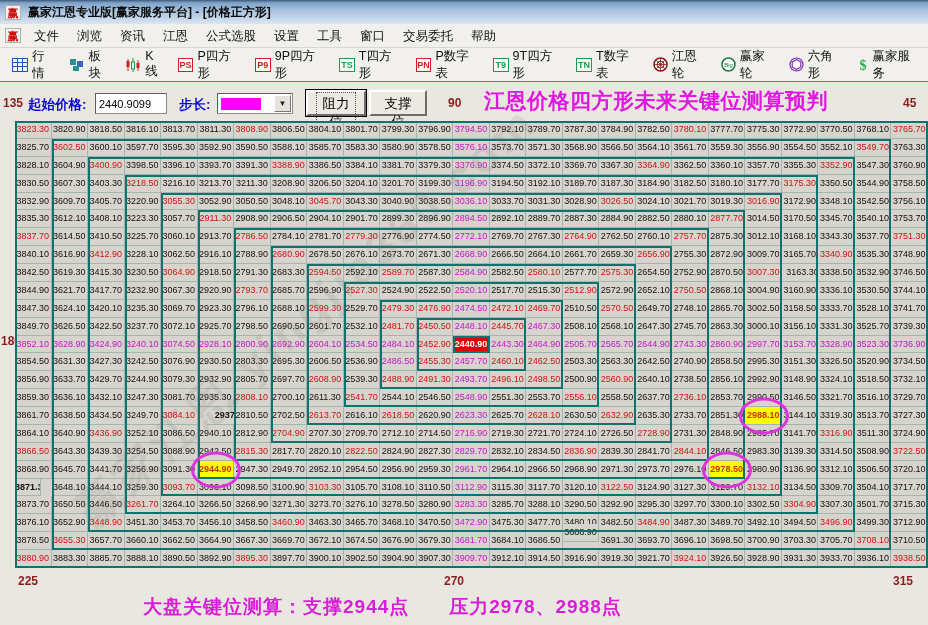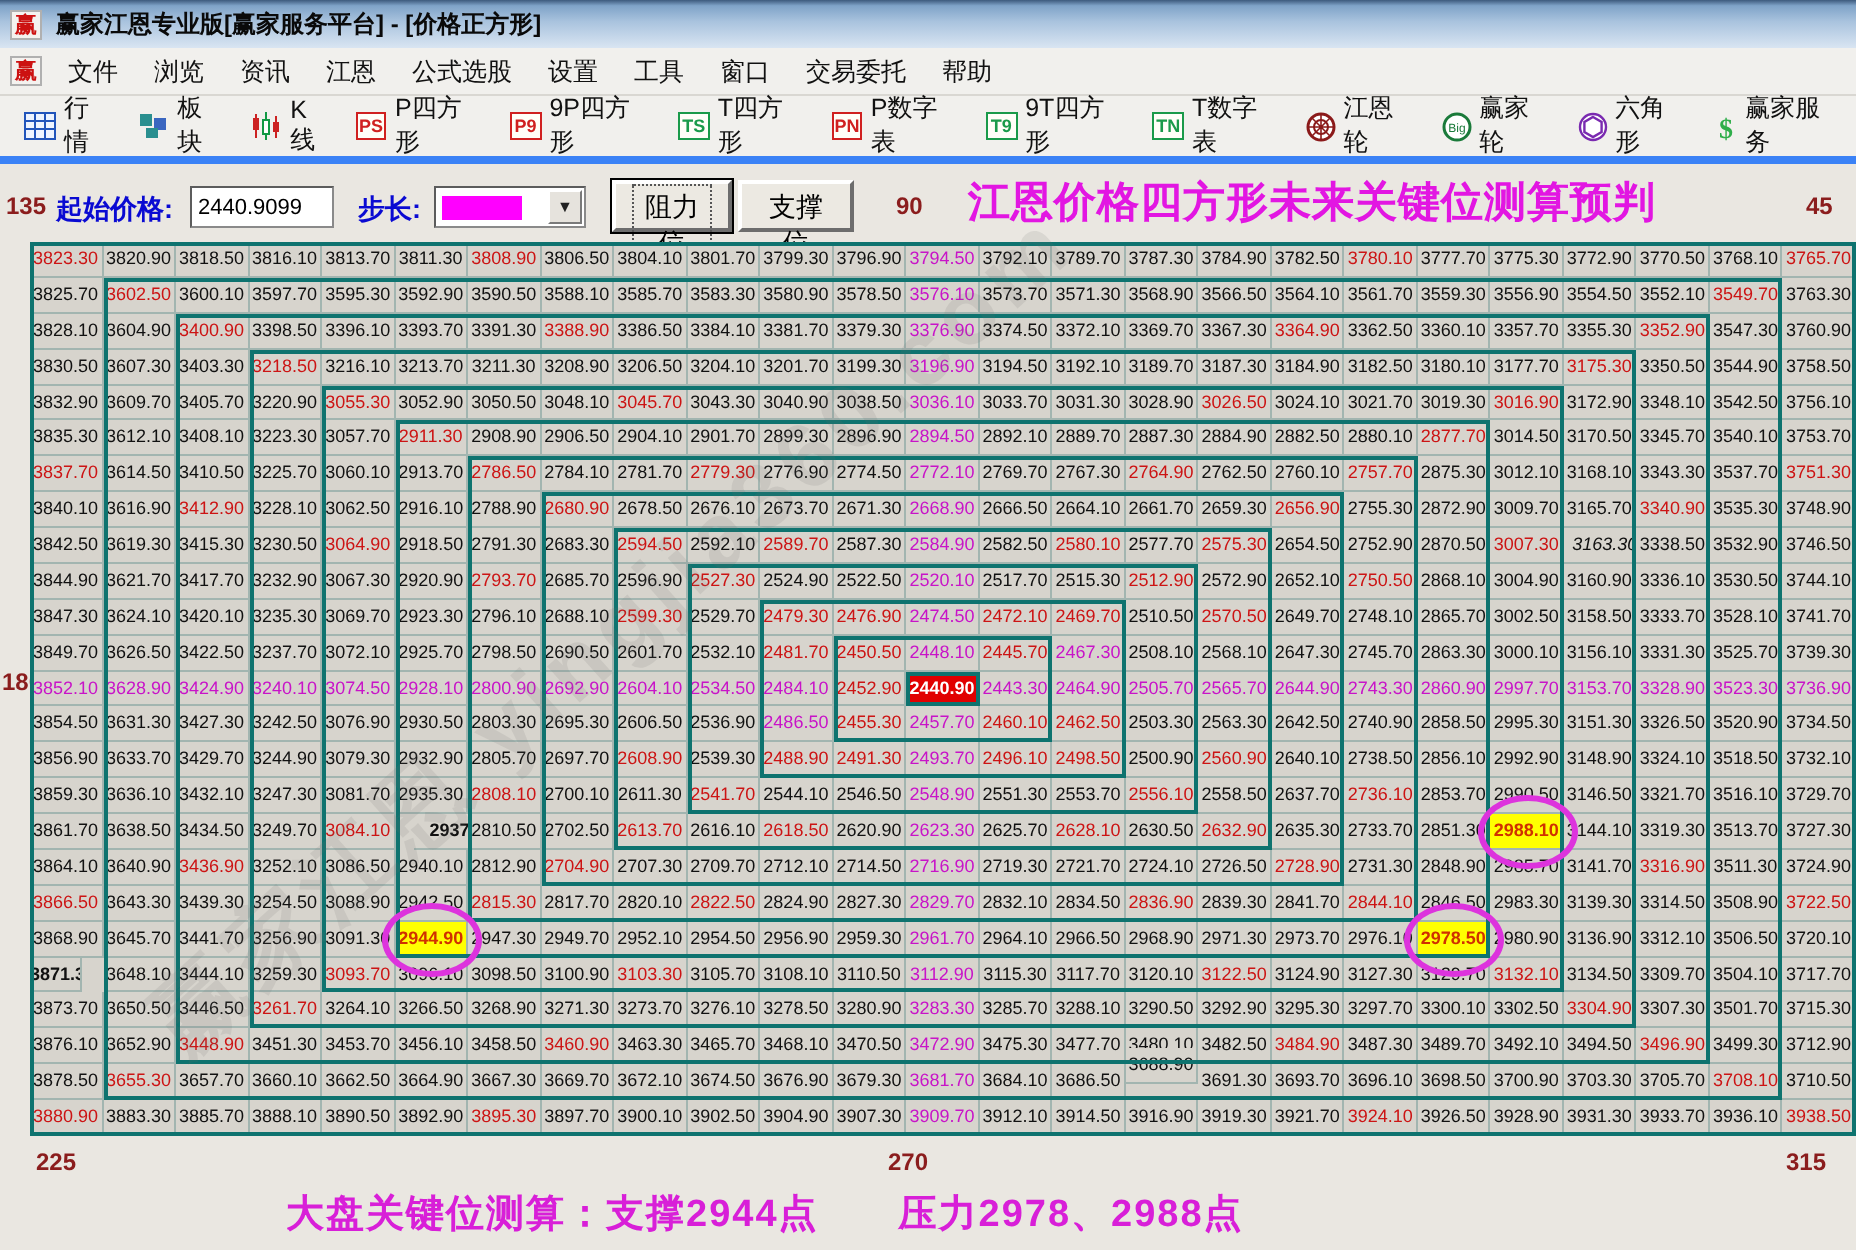--- a/index.html
+++ b/index.html
@@ -15,21 +15,21 @@
   .titlebar .ttext { font-size:12px; color:#0a0a0a; font-weight:bold; }
 
   
   .menubar { position:absolute; left:0; top:24px; width:928px; height:24px; background:#f1f0ed;
     border-bottom:1px solid #d9d7d2; display:flex; align-items:center; padding-left:5px; }
   .menubar .menu-item { font-size:12.5px; color:#111; padding:3px 9px; cursor:default; }
   .menubar .app-logo { margin-right:4px; }
 
   
   .toolbar { position:absolute; left:0; top:48px; width:928px; height:34px; background:#f1f0ed;
-    border-bottom:4px solid #3b82f6; display:flex; align-items:center; padding-left:6px; }
+    border-bottom:1px solid #3b82f6; display:flex; align-items:center; padding-left:6px; }
   .tool-item { display:flex; align-items:center; font-size:12.5px; color:#111; padding:3px 6px; cursor:default; }
   .tool-item .ico { margin-right:4px; display:inline-flex; }
   .badge { display:inline-block; width:16px; height:14px; font-size:9px; font-weight:bold; text-align:center;
     line-height:12px; background:#fffef8; margin-right:4px; }
   .badge.r { border:1px solid #d02020; color:#d02020; }
   .badge.g { border:1px solid #1a9a4a; color:#1a9a4a; }
 
   
   .controls { position:absolute; left:0; top:82px; width:928px; height:39px; background:#eae7e1; }
   .angle-label { position:absolute; font-size:12px; color:#8b1d1d; font-weight:bold; }
@@ -432,21 +432,21 @@
       <div class="gcell " style="left:401.72px;top:143.04px;width:36.52px;height:17.88px;line-height:17.88px;">2587.30</div>
       <div class="gcell mag" style="left:438.24px;top:143.04px;width:36.52px;height:17.88px;line-height:17.88px;">2584.90</div>
       <div class="gcell " style="left:474.76px;top:143.04px;width:36.52px;height:17.88px;line-height:17.88px;">2582.50</div>
       <div class="gcell red" style="left:511.28px;top:143.04px;width:36.52px;height:17.88px;line-height:17.88px;">2580.10</div>
       <div class="gcell " style="left:547.80px;top:143.04px;width:36.52px;height:17.88px;line-height:17.88px;">2577.70</div>
       <div class="gcell red" style="left:584.32px;top:143.04px;width:36.52px;height:17.88px;line-height:17.88px;">2575.30</div>
       <div class="gcell " style="left:620.84px;top:143.04px;width:36.52px;height:17.88px;line-height:17.88px;">2654.50</div>
       <div class="gcell " style="left:657.36px;top:143.04px;width:36.52px;height:17.88px;line-height:17.88px;">2752.90</div>
       <div class="gcell " style="left:693.88px;top:143.04px;width:36.52px;height:17.88px;line-height:17.88px;">2870.50</div>
       <div class="gcell red" style="left:730.40px;top:143.04px;width:36.52px;height:17.88px;line-height:17.88px;">3007.30</div>
-      <div class="gcell " style="left:766.92px;top:143.04px;width:42px;height:17.88px;line-height:17.88px;font-style:italic;">3163.30</div>
+      <div class="gcell " style="left:766.92px;top:143.04px;width:42px;height:17.88px;line-height:17.88px;">3163.30</div>
       <div class="gcell " style="left:803.44px;top:143.04px;width:36.52px;height:17.88px;line-height:17.88px;">3338.50</div>
       <div class="gcell " style="left:839.96px;top:143.04px;width:36.52px;height:17.88px;line-height:17.88px;">3532.90</div>
       <div class="gcell " style="left:876.48px;top:143.04px;width:36.52px;height:17.88px;line-height:17.88px;">3746.50</div>
       <div class="gcell " style="left:0.00px;top:160.92px;width:36.52px;height:17.88px;line-height:17.88px;">3844.90</div>
       <div class="gcell " style="left:36.52px;top:160.92px;width:36.52px;height:17.88px;line-height:17.88px;">3621.70</div>
       <div class="gcell " style="left:73.04px;top:160.92px;width:36.52px;height:17.88px;line-height:17.88px;">3417.70</div>
       <div class="gcell " style="left:109.56px;top:160.92px;width:36.52px;height:17.88px;line-height:17.88px;">3232.90</div>
       <div class="gcell " style="left:146.08px;top:160.92px;width:36.52px;height:17.88px;line-height:17.88px;">3067.30</div>
       <div class="gcell " style="left:182.60px;top:160.92px;width:36.52px;height:17.88px;line-height:17.88px;">2920.90</div>
       <div class="gcell red" style="left:219.12px;top:160.92px;width:36.52px;height:17.88px;line-height:17.88px;">2793.70</div>

